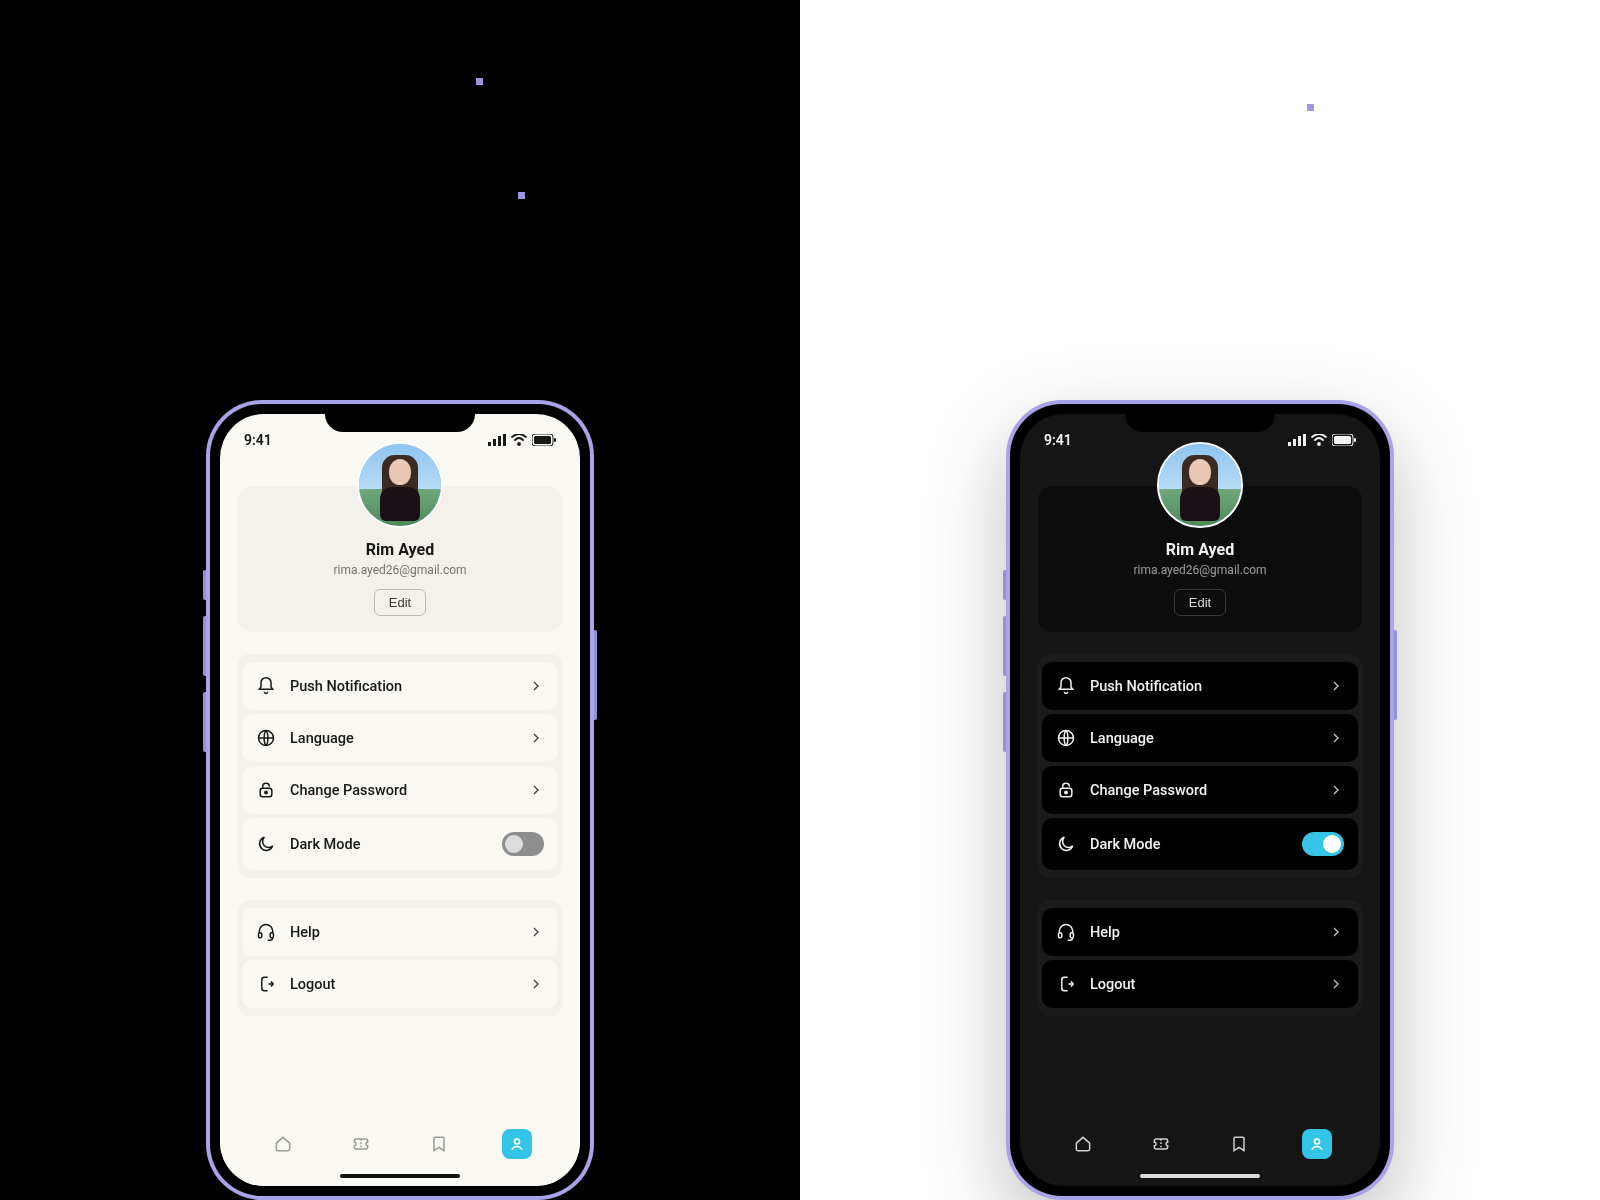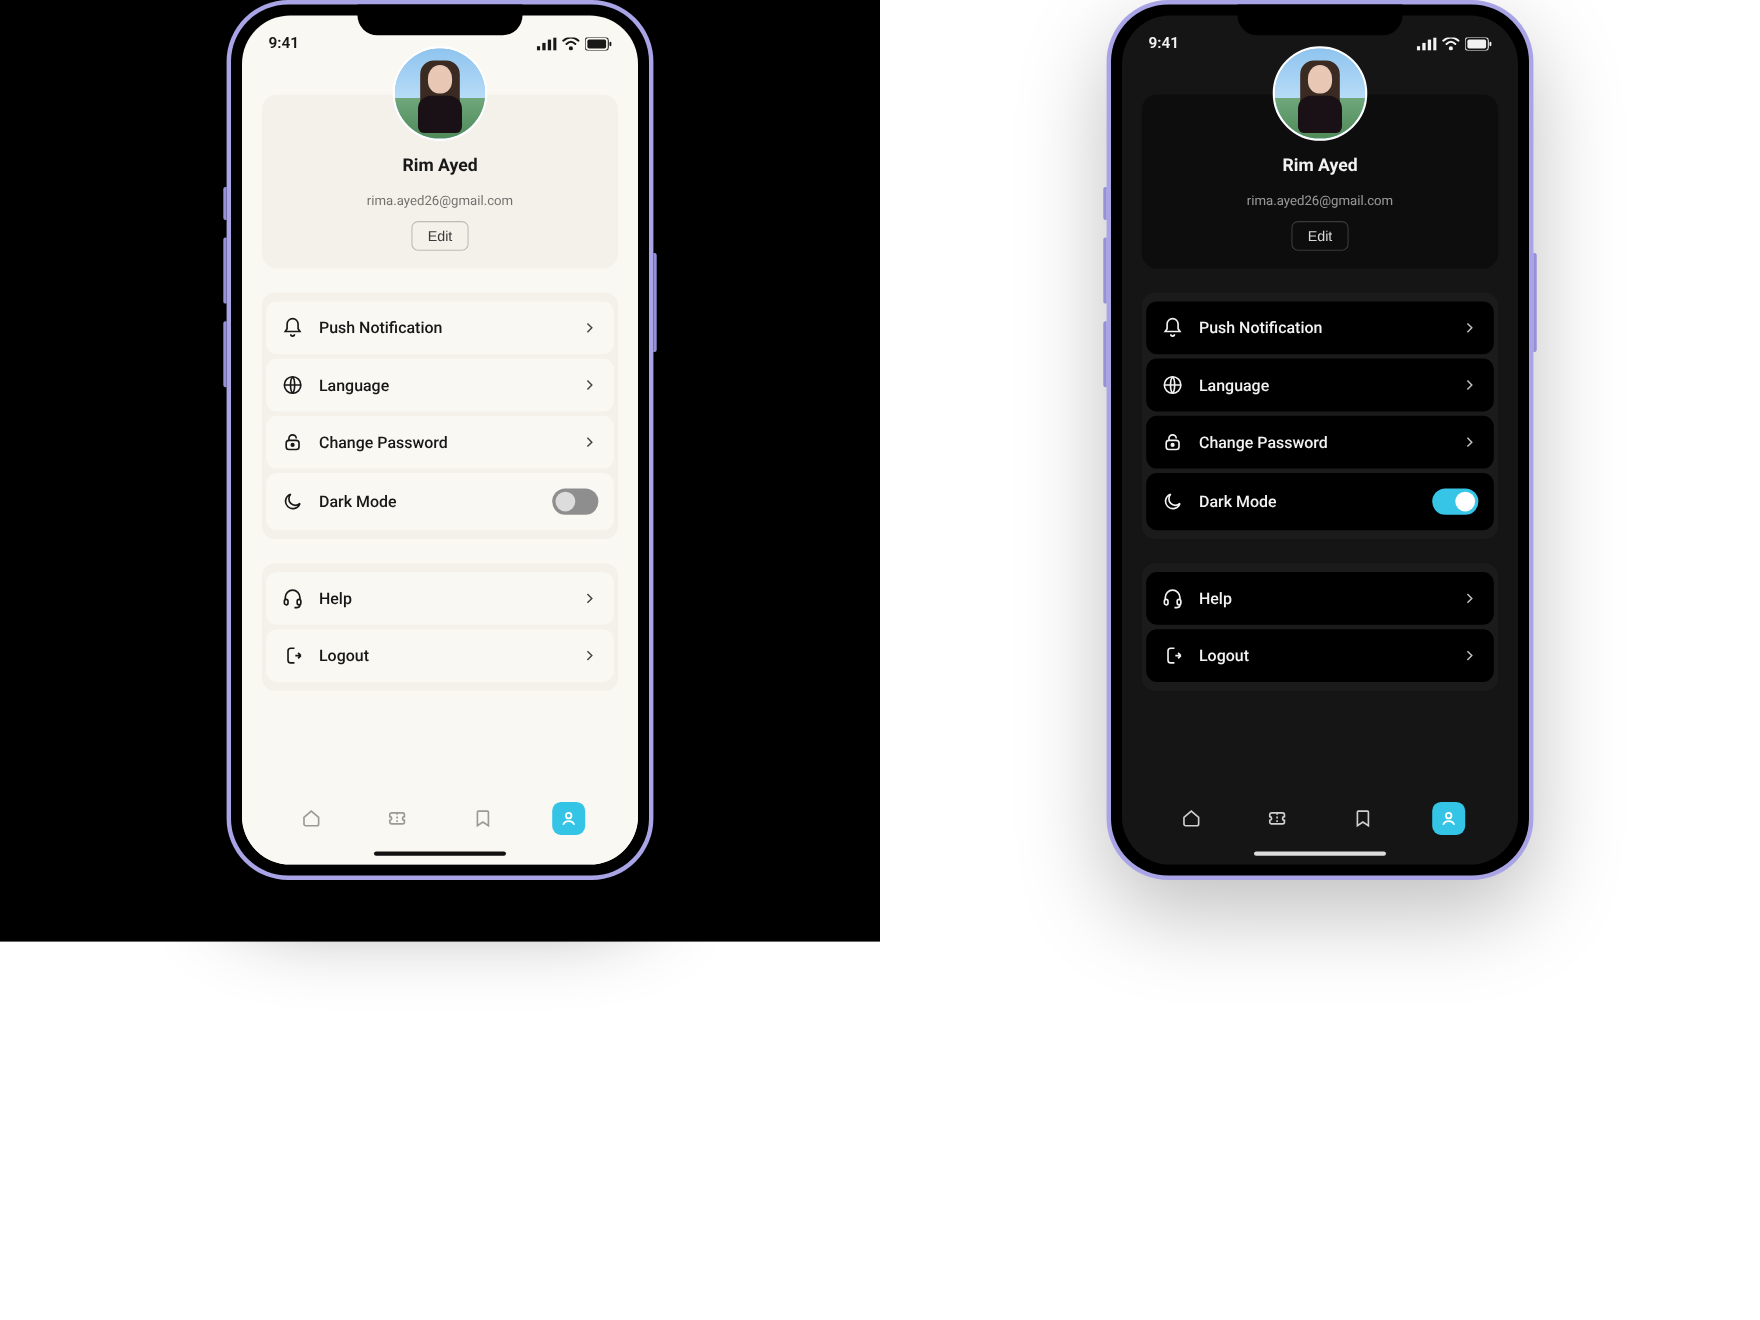--- a/index.html
+++ b/index.html
@@ -1,17 +1,17 @@
 <!DOCTYPE html>
 <html><head>
 <meta charset="utf-8">
 <style>
   * { box-sizing: border-box; margin: 0; padding: 0; }
   body { width: 1600px; height: 1200px; font-family: -apple-system, BlinkMacSystemFont, "Segoe UI", Roboto, sans-serif; display: flex; }
-  .half { width: 800px; height: 856px; display: flex; align-items: flex-start; justify-content: center; position: relative; }
+  .half { width: 800px; height: 1200px; display: flex; align-items: flex-end; justify-content: center; position: relative; }
   .half.left { background: #000; }
   .half.right { background: #fff; }
 
   
   .phone { width: 388px; height: 800px; border-radius: 56px; background: #a9a4e6; padding: 4px; position: relative; box-shadow: 0 30px 80px rgba(0,0,0,.45); }
   .half.right .phone { box-shadow: 0 30px 80px rgba(0,0,0,.25); }
   .phone-inner { width: 100%; height: 100%; border-radius: 52px; background: #000; padding: 10px; position: relative; }
   .screen { width: 100%; height: 100%; border-radius: 44px; overflow: hidden; position: relative; }
   .notch { position: absolute; top: 0; left: 50%; transform: translateX(-50%); width: 150px; height: 28px; background: #000; border-bottom-left-radius: 18px; border-bottom-right-radius: 18px; z-index: 10; }
   .buttons-left { position: absolute; left: -3px; top: 170px; width: 3px; height: 30px; background: #9690d8; border-radius: 2px 0 0 2px; }
@@ -35,21 +35,21 @@
   .light .profile-card { background: #f3f1ea; }
   .dark  .profile-card { background: #0d0d0d; }
   .avatar { width: 86px; height: 86px; border-radius: 50%; position: absolute; top: -44px; left: 50%; transform: translateX(-50%); border: 2px solid #fff; overflow:hidden; background:#8dbde2; }
   .avatar-sky { position:absolute; inset:0; background: linear-gradient(#8fc4ef,#b7dcf7 55%,#6fa77a 55%,#4f8a58); }
   .avatar-person { position:absolute; left:50%; top:18%; transform:translateX(-50%); width:40px; height:70px; }
   .avatar-head { width:22px; height:26px; background:#e8c7b5; border-radius:50% 50% 45% 45%; margin:0 auto; }
   .avatar-hair { position:absolute; top:-4px; left:50%; transform:translateX(-50%); width:36px; height:56px; background:#3a2a22; border-radius:18px 18px 26px 26px; z-index:-1; }
   .avatar-body { width:40px; height:34px; background:#1a1117; border-radius:12px 12px 6px 6px; margin:2px auto 0;}
 
   .name { font-size: 16px; font-weight: 700; margin-top: 2px; }
-  .email { font-size: 12px; opacity: .6; margin-top: 16px; }
+  .email { font-size: 12px; opacity: .6; margin-top: 4px; }
   .edit-btn { margin: 12px auto 0; padding: 5px 14px; font-size: 13px; border-radius: 6px; border: 1px solid; background: transparent; cursor: pointer; display:inline-block; }
   .light .edit-btn { border-color: #bdbcb6; color:#3a3a3a; }
   .dark  .edit-btn { border-color: #3a3a3a; color:#d9d9d9; }
 
   .section { margin-top: 22px; border-radius: 12px; padding: 4px; }
   .light .section { background: #f3f1ea; }
   .dark  .section { background: #1b1b1b; }
 
   .row { display:flex; align-items:center; gap:14px; padding: 14px 14px; border-radius: 10px; margin: 4px 0; cursor:pointer; }
   .light .row { background: #faf8f2; }

